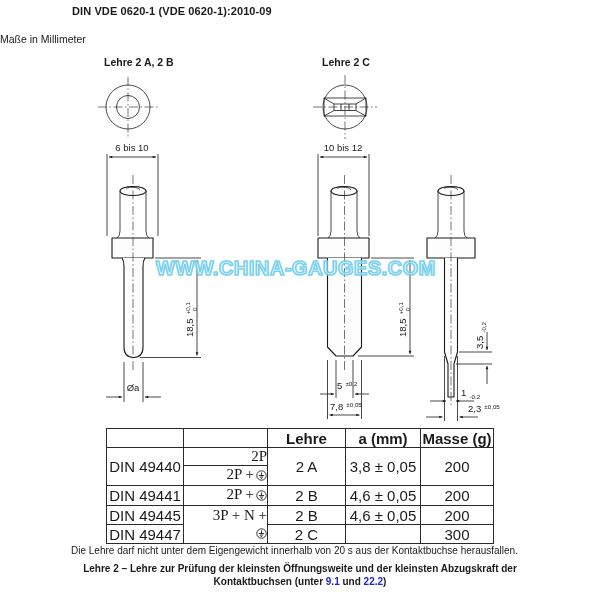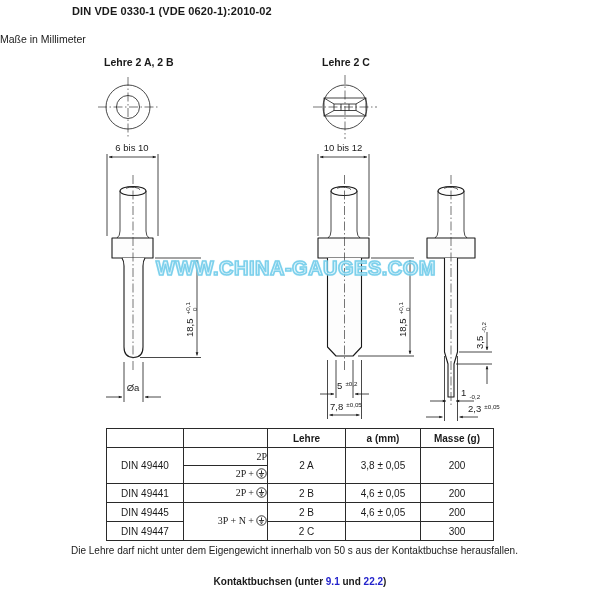--- a/index.html
+++ b/index.html
@@ -21,39 +21,39 @@
     left:100px;top:257px;width:392px;text-align:center;
     font-size:20px;font-weight:bold;letter-spacing:0.5px;
     color:rgba(228,245,252,0.92);
     -webkit-text-stroke:1.6px #6fccea;
     text-shadow:0 0 1px #8ed9f0,0 0 2px #aee4f4;
     opacity:0.9;white-space:nowrap;
   }
   table.gauge{
     position:absolute;left:106px;top:428px;width:387px;
     border-collapse:collapse;table-layout:fixed;
-    font-size:10px;
+    font-size:15px;
   }
   table.gauge td,table.gauge th{
     border:1px solid #2a2a2a;text-align:center;vertical-align:middle;
     padding:0;height:17px;font-weight:normal;overflow:hidden;
   }
   table.gauge th{font-weight:bold;}
   table.gauge td.cfg{text-align:right;padding-left:18px;font-family:Liberation Serif, serif;}
   td.nob{border-bottom:none;}
   td.not{border-top:none;}
   .earth{display:inline-block;vertical-align:-2px;margin-left:2px;}
   .note{left:71px;top:545px;font-size:10px;}
   .caption{left:0;top:563px;width:600px;text-align:center;font-size:10px;font-weight:bold;line-height:12.5px;}
   .blue-link{color:#2323cc;text-decoration:none;cursor:pointer;text-align:center;}
 </style>
 </head>
 <body>
 
-<div class="abs doc-head">DIN VDE 0330-1 (VDE 0620-1):2010-02</div>
+<div class="abs doc-head">DIN VDE 0620-1 (VDE 0620-1):2010-09</div>
 <div class="abs units">Maße in Millimeter</div>
 
 <svg class="abs" style="left:0;top:0;" width="600" height="425" viewBox="0 0 600 425">
   <defs>
     <marker id="arw" viewBox="0 0 10 10" refX="9" refY="5" markerWidth="9" markerHeight="3.6" orient="auto-start-reverse" markerUnits="userSpaceOnUse">
       <path d="M0,1.2 L9,5 L0,8.8 z" fill="#1a1a1a"></path>
     </marker>
   </defs>
 
   <text x="104" y="66" class="lbl">Lehre 2 A, 2 B</text>
@@ -260,21 +260,21 @@
   </tr>
   <tr>
     <td class="not" style="height:18px">DIN 49447</td>
     <td>2 C</td>
     <td></td>
     <td>300</td>
   </tr>
 </tbody>
   </table>
 
-<div class="abs note">Die Lehre darf nicht unter dem Eigengewicht innerhalb von 50 s aus der Kontaktbuchse herausfallen.</div>
+<div class="abs note">Die Lehre darf nicht unter dem Eigengewicht innerhalb von 20 s aus der Kontaktbuchse herausfallen.</div>
 
 <div class="abs caption">
-  <br>
+  <span>Lehre 2 – Lehre zur Prüfung der kleinsten Öffnungsweite und der kleinsten Abzugskraft der</span><br>
   <span>Kontaktbuchsen (unter</span>
   <a class="blue-link">9.1</a>
   <span>und</span>
   <a class="blue-link">22.2</a><span>)</span>
 </div>
 
 </body></html>

